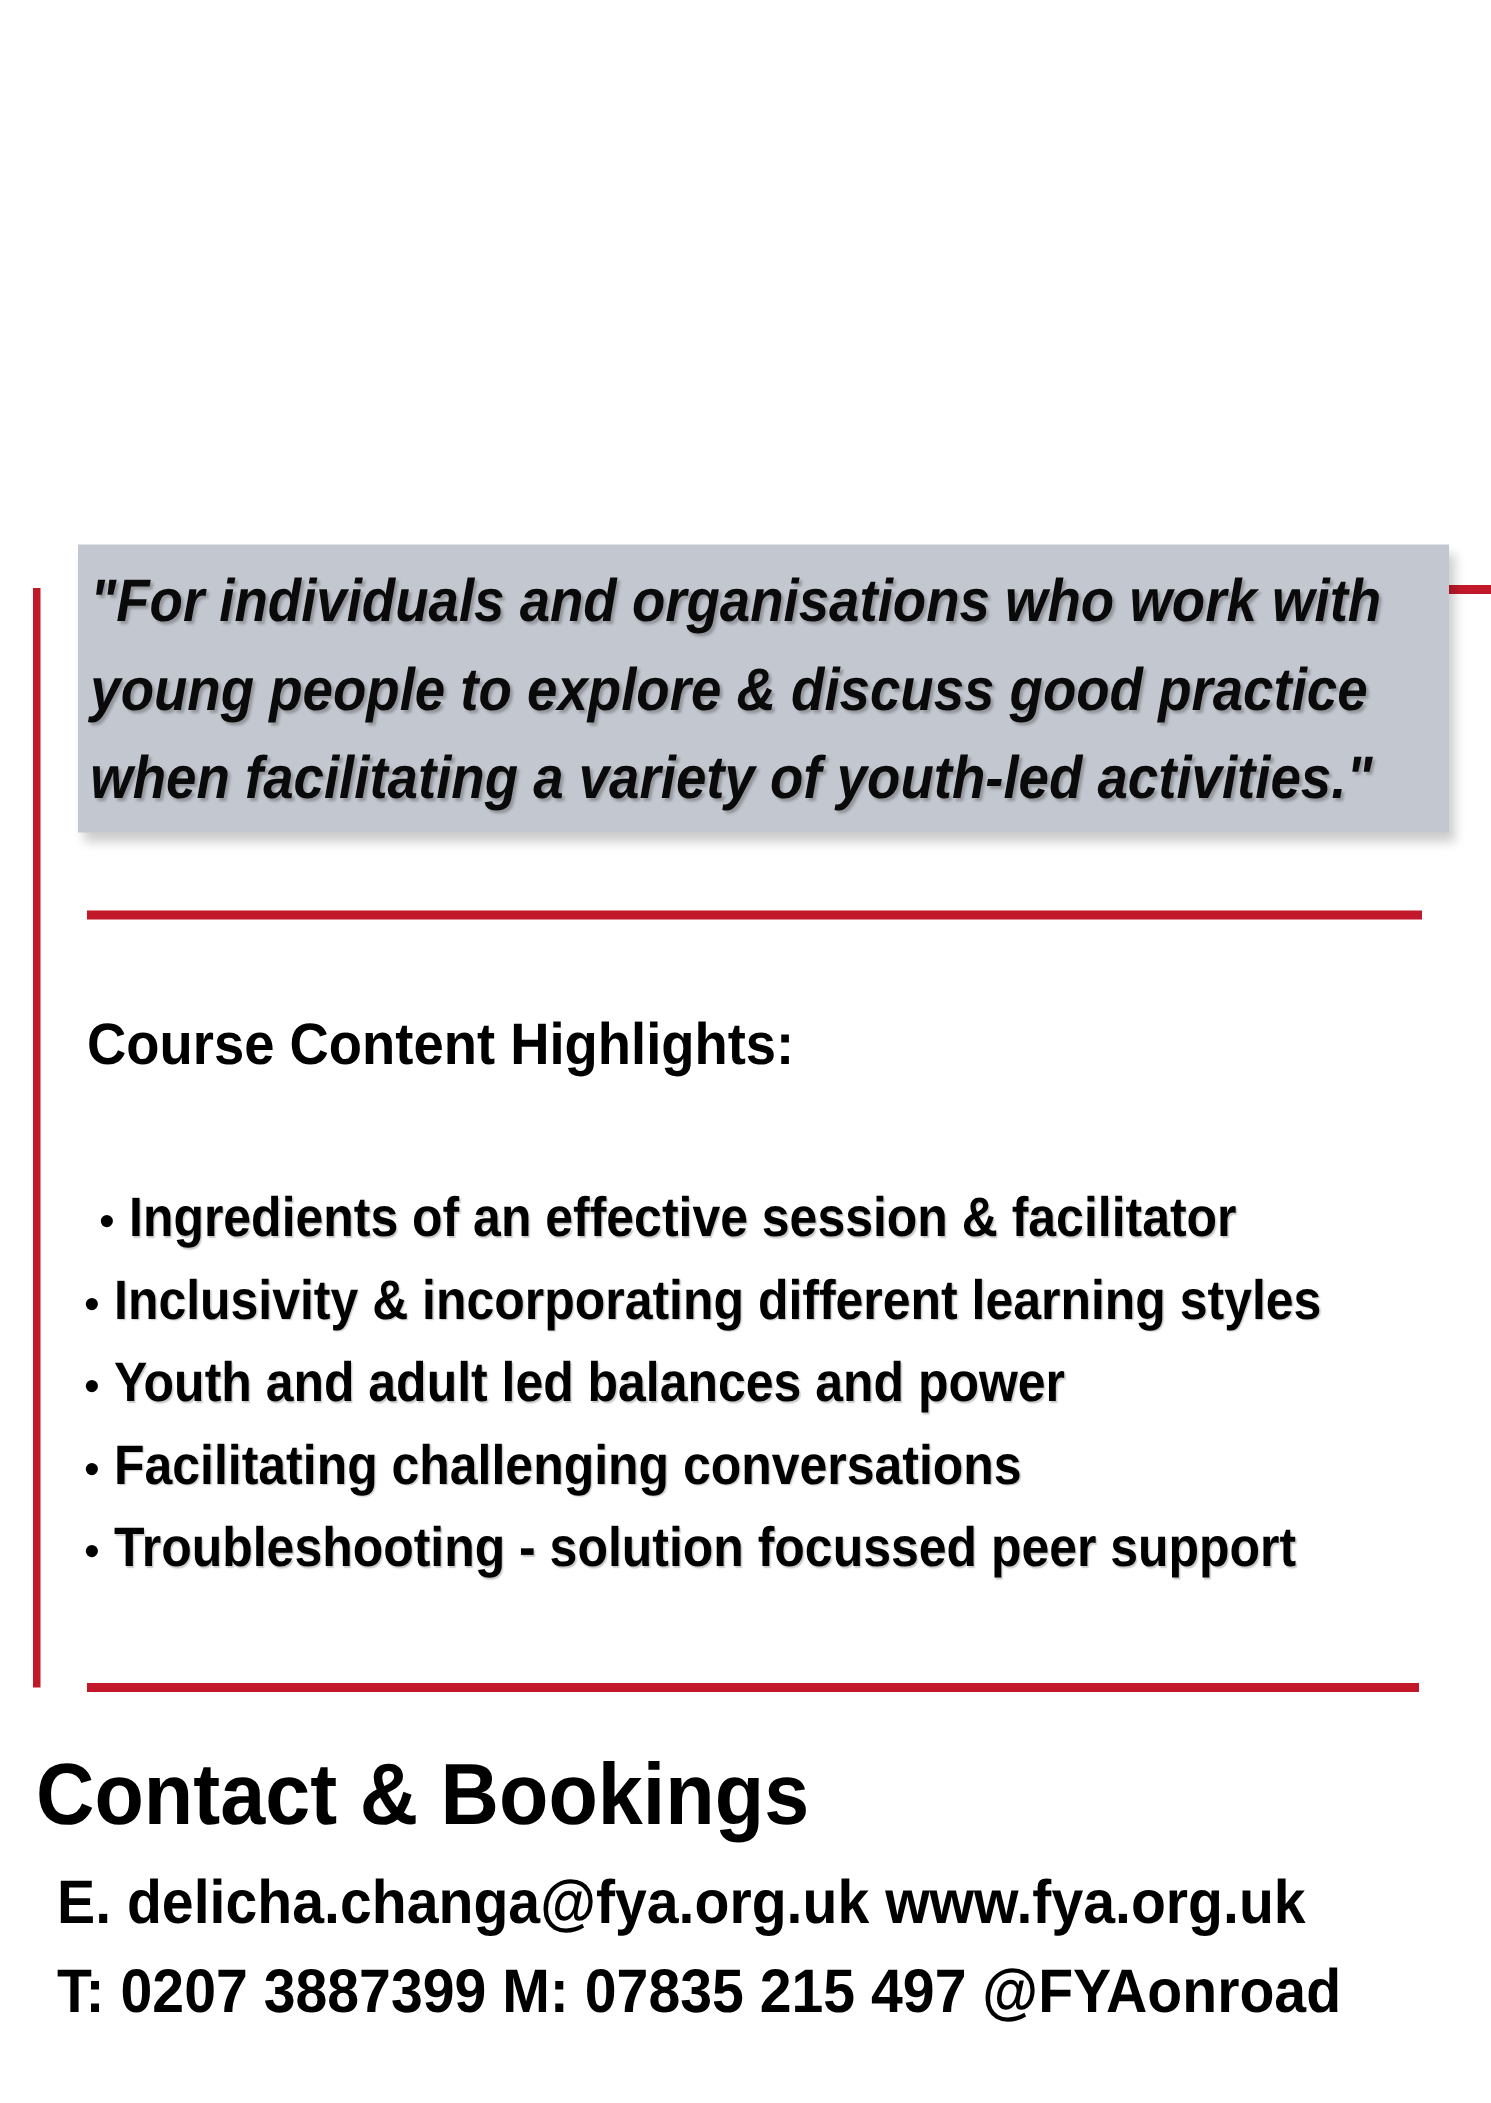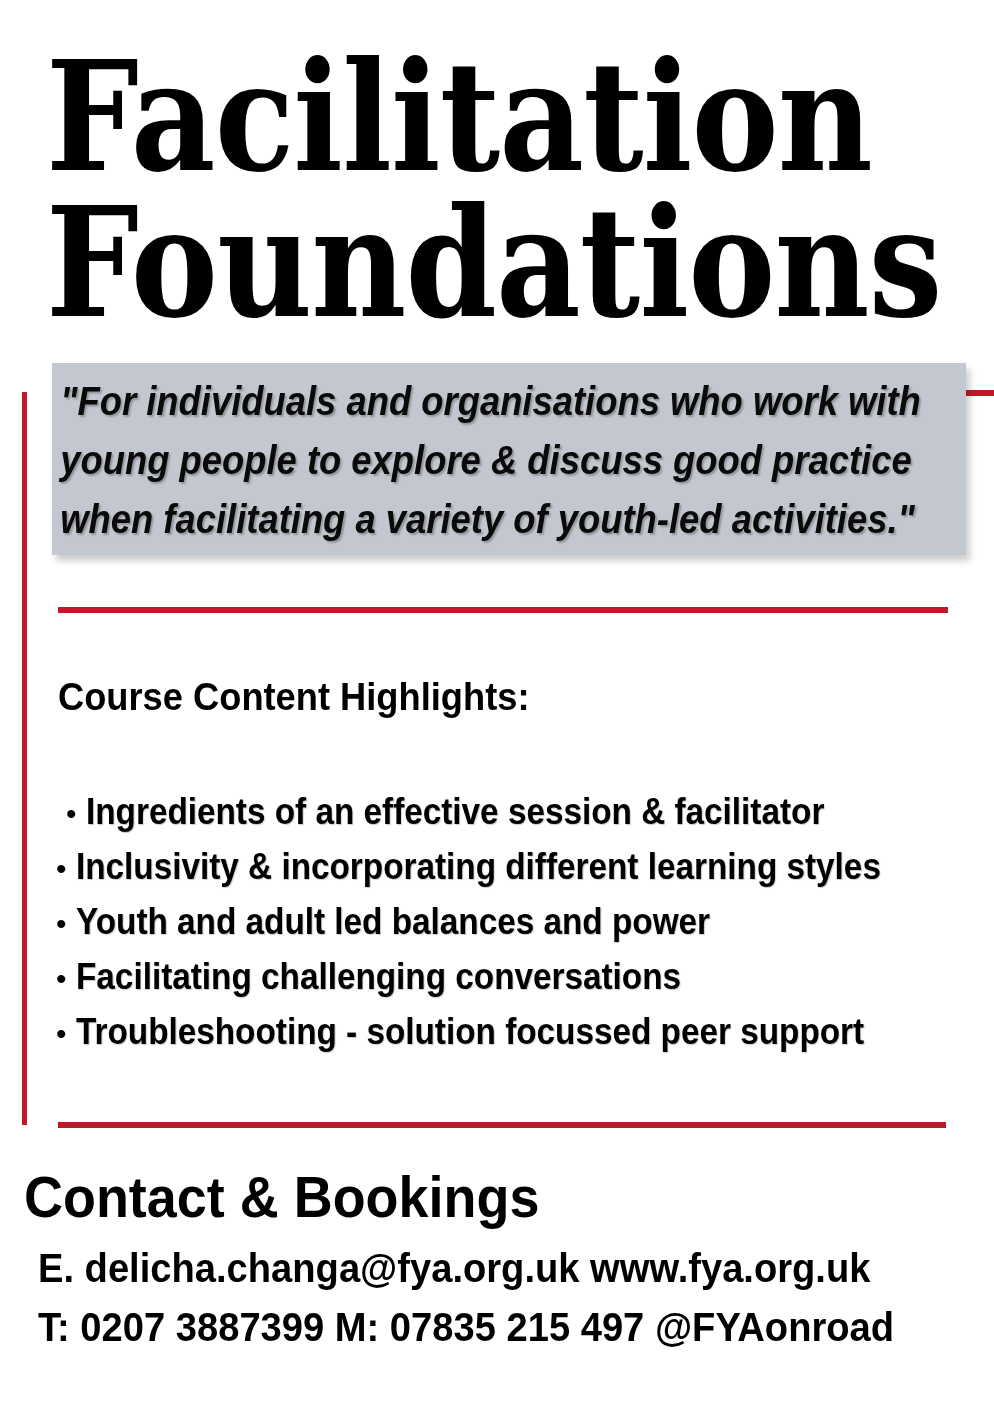--- a/index.html
+++ b/index.html
@@ -167,24 +167,20 @@
     white-space: nowrap;
   }
   .contact-line-1 { top: 1248px; }
   .contact-line-2 { top: 1307px; }
 </style>
 </head>
 <body>
 
 <div id="poster">
 
-  <div class="title-block">
-    <div class="title-line">Facilitation</div>
-    <div class="title-line">Foundations</div>
-  </div>
 
   <div class="red-vertical"></div>
   <div class="red-stub-right"></div>
   <div class="red-rule-mid"></div>
   <div class="red-rule-bottom"></div>
 
   <div class="quote-box">
     <div class="quote-line">"For individuals and organisations who work with</div>
     <div class="quote-line">young people to explore &amp; discuss good practice</div>
     <div class="quote-line">when facilitating a variety of youth-led activities."</div>

